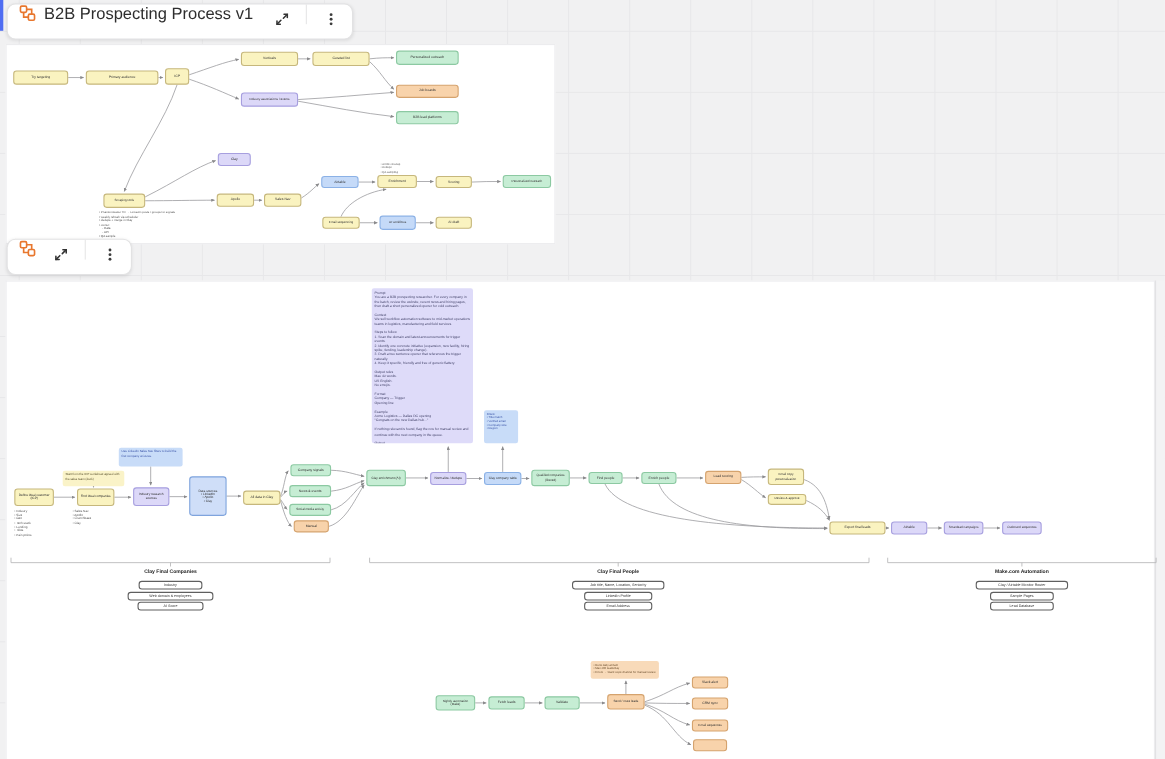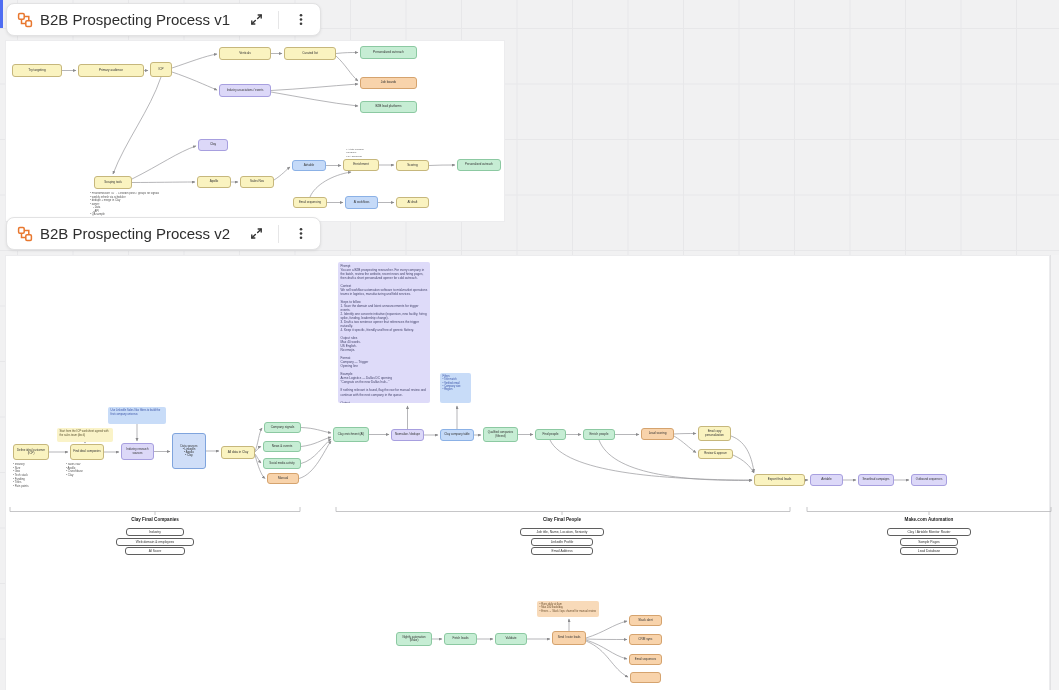--- a/index.html
+++ b/index.html
@@ -6,21 +6,21 @@
   .page{position:relative;width:1059px;height:690px;overflow:hidden;
     background:#f1f1f2;
     background-image:linear-gradient(#e7e7e9 1px,transparent 1px),linear-gradient(90deg,#e7e7e9 1px,transparent 1px);
     background-size:55.5px 55.5px;background-position:17px 28px;
     font-family:"Liberation Sans",sans-serif;}
   .corner-strip{position:absolute;left:0;top:0;width:3px;height:28px;background:#4f6df2;z-index:12}
   .canvas{position:absolute;background:#ffffff;border:1px solid #ececee;box-sizing:border-box;z-index:1}
   #v1-canvas{left:5px;top:40px;width:500px;height:182px}
   #v2-canvas{left:5px;top:255px;width:1045px;height:435px;border-bottom:none}
   .right-strip{position:absolute;left:1050px;top:255px;width:9px;height:435px;background:#f3f3f4;border-left:1px solid #e2e2e4;box-sizing:border-box;z-index:2}
-  .pill{position:absolute;display:flex;align-items:center;height:31px;background:#fff;border:1px solid #e2e2e3;
+  .pill{position:absolute;display:flex;align-items:flex-start;height:31px;background:#fff;border:1px solid #e2e2e3;
     border-radius:8px;box-shadow:0 1px 3px rgba(0,0,0,.08);padding:0 4px 0 10px;gap:7px;z-index:10}
   .pill .title{font-size:15px;color:#2e2e2e;white-space:nowrap;padding-right:4px}
   .iconbtn{width:30px;height:26px;display:flex;align-items:center;justify-content:center;border-radius:6px;cursor:pointer}
   .vdiv{width:1px;height:18px;background:#e6e6e7}
   svg.overlay{position:absolute;left:0;top:0;z-index:2;pointer-events:none}
   .layer{position:absolute;left:0;top:0;width:100%;height:100%;z-index:3;pointer-events:none}
   .layer>*{pointer-events:auto}
   .node{position:absolute;border:0.6px solid;border-radius:3px;display:flex;align-items:center;justify-content:center;
     text-align:center;line-height:1.12;color:#333;overflow:hidden;padding:0 1.5px;box-sizing:border-box;white-space:pre-line}
   .c-y{background:#faf3c0;border-color:#c6b77c}
@@ -288,21 +288,20 @@
 
   <div class="pill" style="left:6px;top:217px">
     <svg width="16" height="16" viewBox="0 0 16 16">
       <g fill="#fff" stroke="#e8772e" stroke-width="1.5">
         <path d="M7 4.5 H11.8 V8.8" fill="none"></path>
         <path d="M4.5 7 V11.5 H8.8" fill="none"></path>
         <rect x="1.6" y="1.6" width="5.6" height="5.6" rx="1.2"></rect>
         <rect x="8.8" y="8.8" width="5.6" height="5.6" rx="1.2"></rect>
       </g>
     </svg>
-    <span class="title">B2B Prospecting Process v2</span>
     <span class="iconbtn">
       <svg width="15" height="15" viewBox="0 0 16 16" fill="none" stroke="#333" stroke-width="1.5" stroke-linecap="round">
         <path d="M9.8 3.2 H13 V6.4"></path>
           <path d="M12.8 3.4 L9.2 7"></path>
         <path d="M6.2 12.8 H3 V9.6"></path>
           <path d="M3.2 12.6 L6.8 9"></path>
       </svg>
     </span>
     <span class="vdiv"></span>
     <span class="iconbtn">

